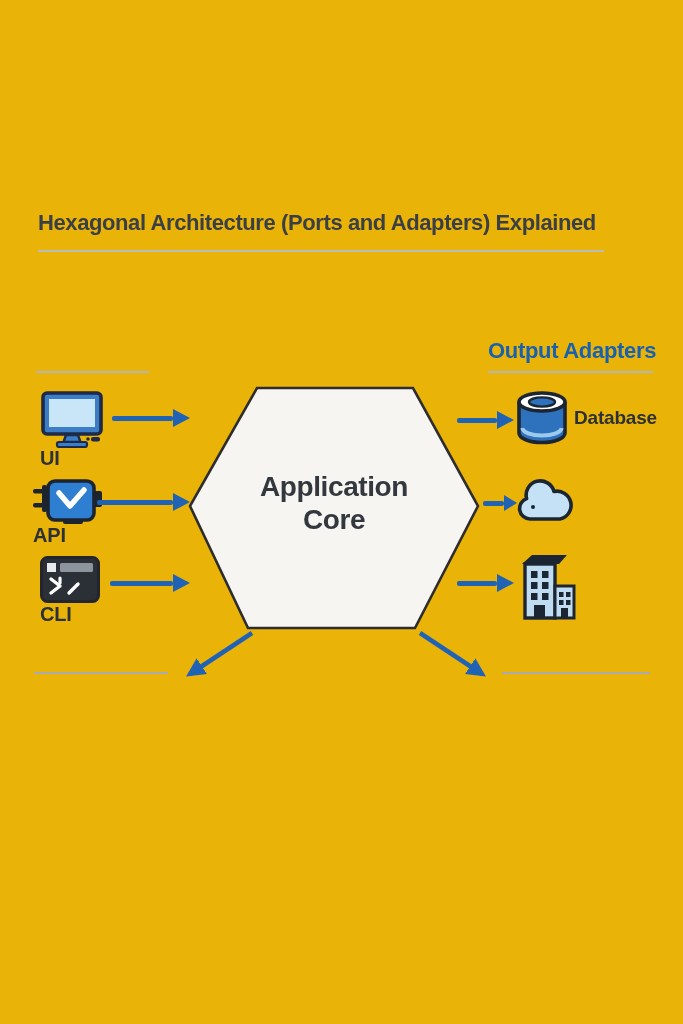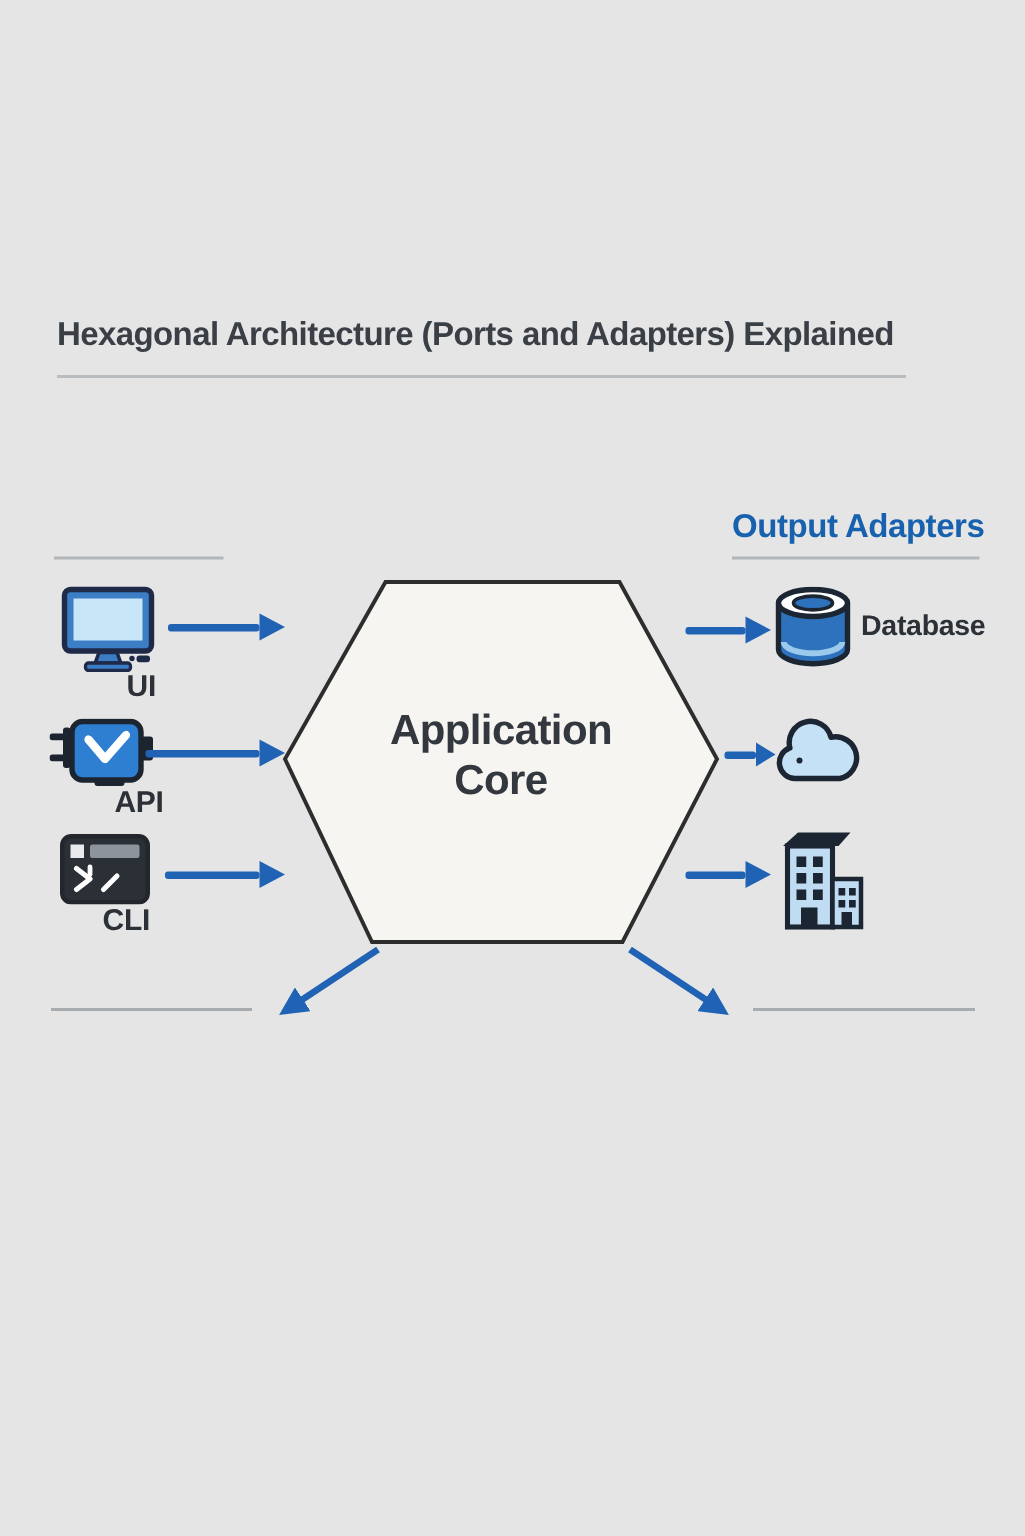--- a/index.html
+++ b/index.html
@@ -1,37 +1,37 @@
 <!DOCTYPE html>
 <html><head>
 <meta charset="utf-8">
 <style>
   html,body{margin:0;padding:0;background:#ffffff;}
   .canvas{
-    position:relative;width:683px;height:1024px;background:#e5e5e5;overflow:hidden;
+    position:relative;width:683px;height:1024px;background:#eab308;overflow:hidden;
     font-family:"Liberation Sans",sans-serif;color:#33383e;
   }
   .abs{position:absolute;}
 
   
   .title{
     left:38px;top:210px;font-size:22px;font-weight:700;color:#3a3f46;
     letter-spacing:-0.4px;white-space:nowrap;
   }
   .title-rule{left:38px;top:250px;width:566px;height:2px;background:#b9bcbf;}
 
   
   .sec-heading{font-size:22px;font-weight:700;color:#1761ae;letter-spacing:-0.3px;white-space:nowrap;}
   .input-heading{left:38px;top:338px;}
   .input-rule{left:36px;top:371px;width:113px;height:2px;background:#b3b6b9;}
   .output-heading{left:488px;top:338px;width:165px;text-align:left;}
   .output-rule{left:488px;top:371px;width:165px;height:2px;background:#b3b6b9;}
 
   
-  .io-label{font-size:20px;font-weight:600;color:#2c3137;text-align:right;letter-spacing:-0.2px;}
+  .io-label{font-size:20px;font-weight:600;color:#2c3137;text-align:left;letter-spacing:-0.2px;}
   .right-label{font-size:19px;font-weight:600;color:#2c3137;letter-spacing:-0.2px;line-height:1.05;text-align:center;}
 
   
   .h-arrow{display:flex;align-items:center;}
   .h-arrow .shaft{height:5px;background:#2063b5;flex:1;border-radius:2px;}
   .h-arrow .head{width:0;height:0;border-left:17px solid #2063b5;border-top:9px solid transparent;border-bottom:9px solid transparent;}
 
   
   .core-text{
     left:244px;top:470px;width:180px;text-align:center;

